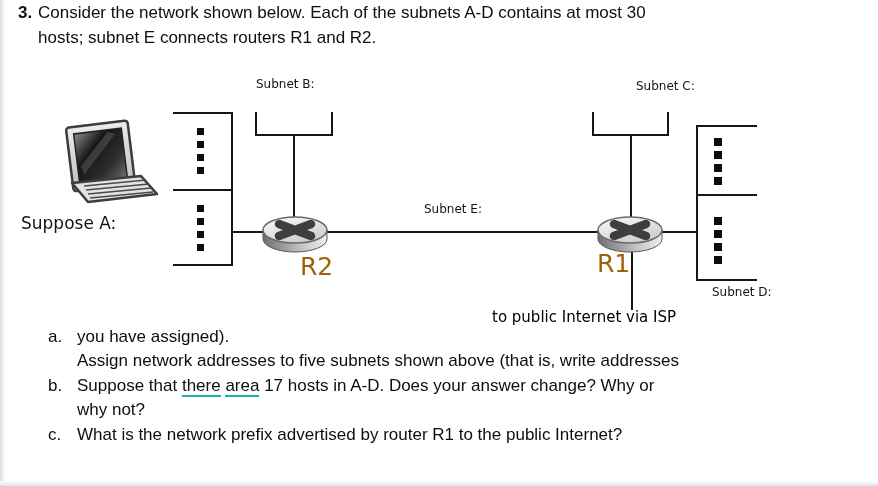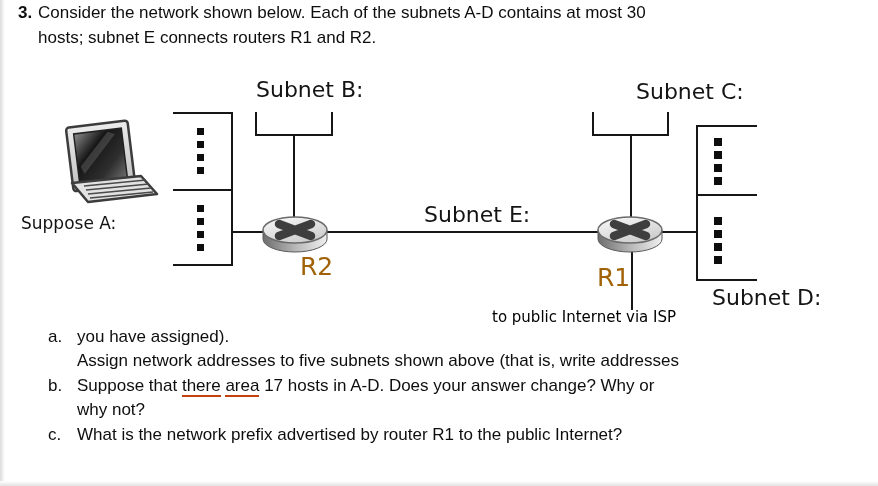--- a/index.html
+++ b/index.html
@@ -14,34 +14,34 @@
 
   
   .problem{position:absolute;left:18px;top:1px;font-size:17px;line-height:24.5px;}
   .pnum{position:absolute;left:0;top:0;font-weight:bold;}
   .plines{margin-left:20px;}
 
   
   .diagram{position:absolute;left:0;top:0;width:878px;height:486px;}
 
   
-  .dlabel{position:absolute;font-family:"DejaVu Sans",sans-serif;font-size:22px;
+  .dlabel{position:absolute;font-family:"DejaVu Sans",sans-serif;font-size:12px;
     line-height:1.2;color:#141414;white-space:nowrap;}
   .dlabel.big{font-size:17px;}
   .rlabel{position:absolute;font-family:"DejaVu Sans",sans-serif;font-size:25px;
     line-height:1.1;color:#a16207;white-space:nowrap;}
   .isp{position:absolute;font-family:"DejaVu Sans",sans-serif;font-size:15px;
     line-height:1.2;color:#000000;white-space:nowrap;}
 
   
   .questions{position:absolute;left:48px;top:325px;font-size:17px;line-height:24.4px;}
   .qrow{display:flex;}
   .qmark{width:29px;flex:0 0 29px;}
   .qtext div{white-space:pre;}
-  .gram{border-bottom:2px solid #c2410c;padding-bottom:0px;}
+  .gram{border-bottom:2px solid #14b8a6;padding-bottom:0px;}
 </style>
 </head>
 <body>
 
 <div class="page">
 
   <div class="edge-left"></div>
   <div class="edge-bottom"></div>
 
   <div class="problem">
@@ -137,21 +137,21 @@
       <path d="M84 186 L146 180 M86 190 L149 184 M88 194 L151 188 M90 198 L153 192" stroke="#4a4a4a" stroke-width="1.6" fill="none"></path>
     </g>
   </svg>
 
   <div class="dlabel" style="left:256px;top:77px;">Subnet B:</div>
   <div class="dlabel" style="left:588px;top:79px;margin-left:48px;">Subnet C:</div>
   <div class="dlabel big" style="left:21px;top:213px;">Suppose A:</div>
   <div class="dlabel" style="left:424px;top:202px;">Subnet E:</div>
   <div class="dlabel" style="left:712px;top:285px;">Subnet D:</div>
   <div class="rlabel" style="left:300px;top:253px;">R2</div>
-  <div class="rlabel" style="left:597px;top:250px;margin-top:14px;">R1</div>
+  <div class="rlabel" style="left:597px;top:250px;">R1</div>
   <div class="isp" style="left:492px;top:308px;">to public Internet via ISP</div>
 
   <div class="questions">
     <div class="qrow">
       <span class="qmark">a.</span>
       <div class="qtext">
         <div>you have assigned).</div>
         <div>Assign network addresses to five subnets shown above (that is, write addresses</div>
       </div>
     </div>

